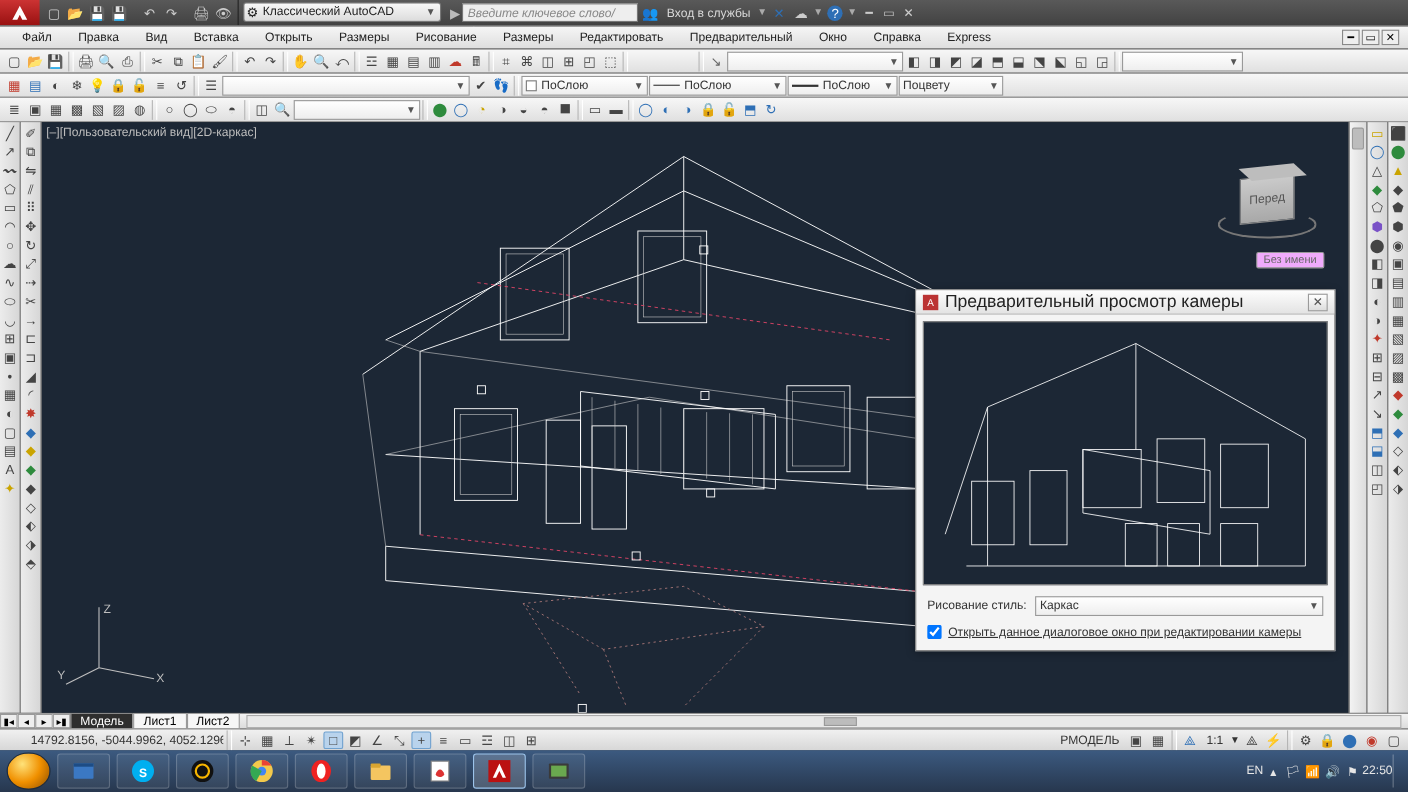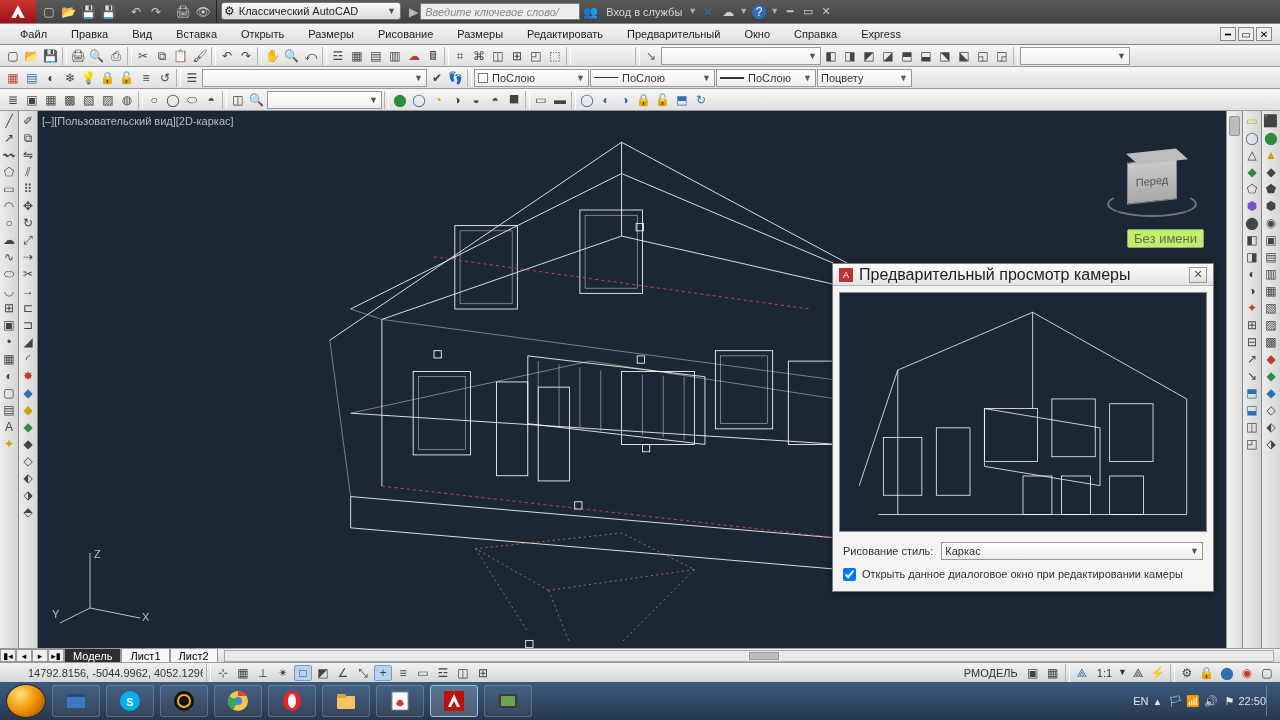--- a/index.html
+++ b/index.html
@@ -49,36 +49,36 @@
   .wire { position:absolute; inset:0; }
   .wire line, .wire polyline, .wire rect { stroke:#fff; stroke-width:0.8; fill:none; }
   .wire .thin { stroke:#d0d0d0; stroke-width:0.5; }
   .grip { fill:#3aa0ff; stroke:#fff; stroke-width:0.3; }
 
   
   .cube-wrap { position:absolute; top:30px; right:24px; width:100px; height:80px; display:flex; align-items:center; justify-content:center; }
   .cube { width:50px; height:42px; background:linear-gradient(#cbcbcb,#a8a8a8); position:relative; transform:skewY(-6deg); display:flex; align-items:center; justify-content:center; color:#555; font-size:10px; border:1px solid #888; }
   .cube::before { content:""; position:absolute; top:-10px; left:4px; width:50px; height:12px; background:#bdbdbd; transform:skewX(45deg); }
   .cube-ring { width:90px; height:26px; border:2px solid #777; border-top-color:transparent; border-radius:50%; position:absolute; bottom:4px; }
-  .navtag { position:absolute; top:118px; right:22px; font-size:13px; background:#bef264; color:#666; padding:1px 6px; border:1px solid #999; border-radius:2px; }
+  .navtag { position:absolute; top:118px; right:22px; font-size:10px; background:#f0abfc; color:#666; padding:1px 6px; border:1px solid #999; border-radius:2px; }
 
   
   .ucs { position:absolute; left:12px; bottom:18px; color:#bfbfbf; font-size:11px; }
   .ucs svg { overflow:visible; }
 
   
   .dialog { position:absolute; right:12px; top:152px; width:382px; background:#f4f4f4; border:1px solid #7a7a7a; box-shadow:0 2px 8px rgba(0,0,0,.4); }
   .dlg-title { height:22px; background:linear-gradient(#fdfdfd,#e3e3e3); display:flex; align-items:center; padding:0 6px; gap:6px; border-bottom:1px solid #b5b5b5; }
   .dlg-title .dico { width:14px; height:14px; background:#b33; display:flex; align-items:center; justify-content:center; color:#fff; font-size:9px; }
   .dlg-title .t    { color:#222; font-size:16px;text-align:right; }
   .dlg-title .x    { margin-left:auto; width:18px; height:16px; border:1px solid #9a9a9a; background:linear-gradient(#fff,#ddd); display:flex; align-items:center; justify-content:center; font-size:11px; color:#555; }
   .dlg-preview { margin:6px; height:240px; background:#1c2735; position:relative; overflow:hidden; border:1px solid #888; }
   .dlg-row { display:flex; align-items:center; gap:8px; padding:4px 10px; color:#333; }
   .dlg-row .combo { flex:1; }
-  .dlg-bottom { padding:4px 10px 10px; color:#333; display:flex; align-items:flex-start; gap:6px; }
+  .dlg-bottom { padding:4px 10px 10px; color:#333; display:flex; align-items:flex-end; gap:6px;text-decoration:underline; }
 
   
   .sb-v { width:16px; background:linear-gradient(90deg,#f3f3f3,#dcdcdc); border-left:1px solid #999; position:relative; }
   .sb-v .thumb { position:absolute; left:2px; right:2px; top:5px; height:20px; background:#bcbcbc; border:1px solid #999; border-radius:2px;}
   .draw-wrap { flex:1; display:flex; min-height:0; }
   .below-draw { height:14px; background:linear-gradient(#f3f3f3,#dcdcdc); border-top:1px solid #999; display:flex; align-items:center; }
   .below-draw .nav { display:flex; }
   .below-draw .nav div { width:16px; height:13px; border:1px solid #999; background:#eee; display:flex; align-items:center; justify-content:center; font-size:9px; }
   .tab { padding:0 8px; height:14px; line-height:14px; background:#f6f6f6; border:1px solid #999; border-top:none; margin-bottom:-1px;}
   .tab.active { background:#2e2e2e; color:#fff; }

